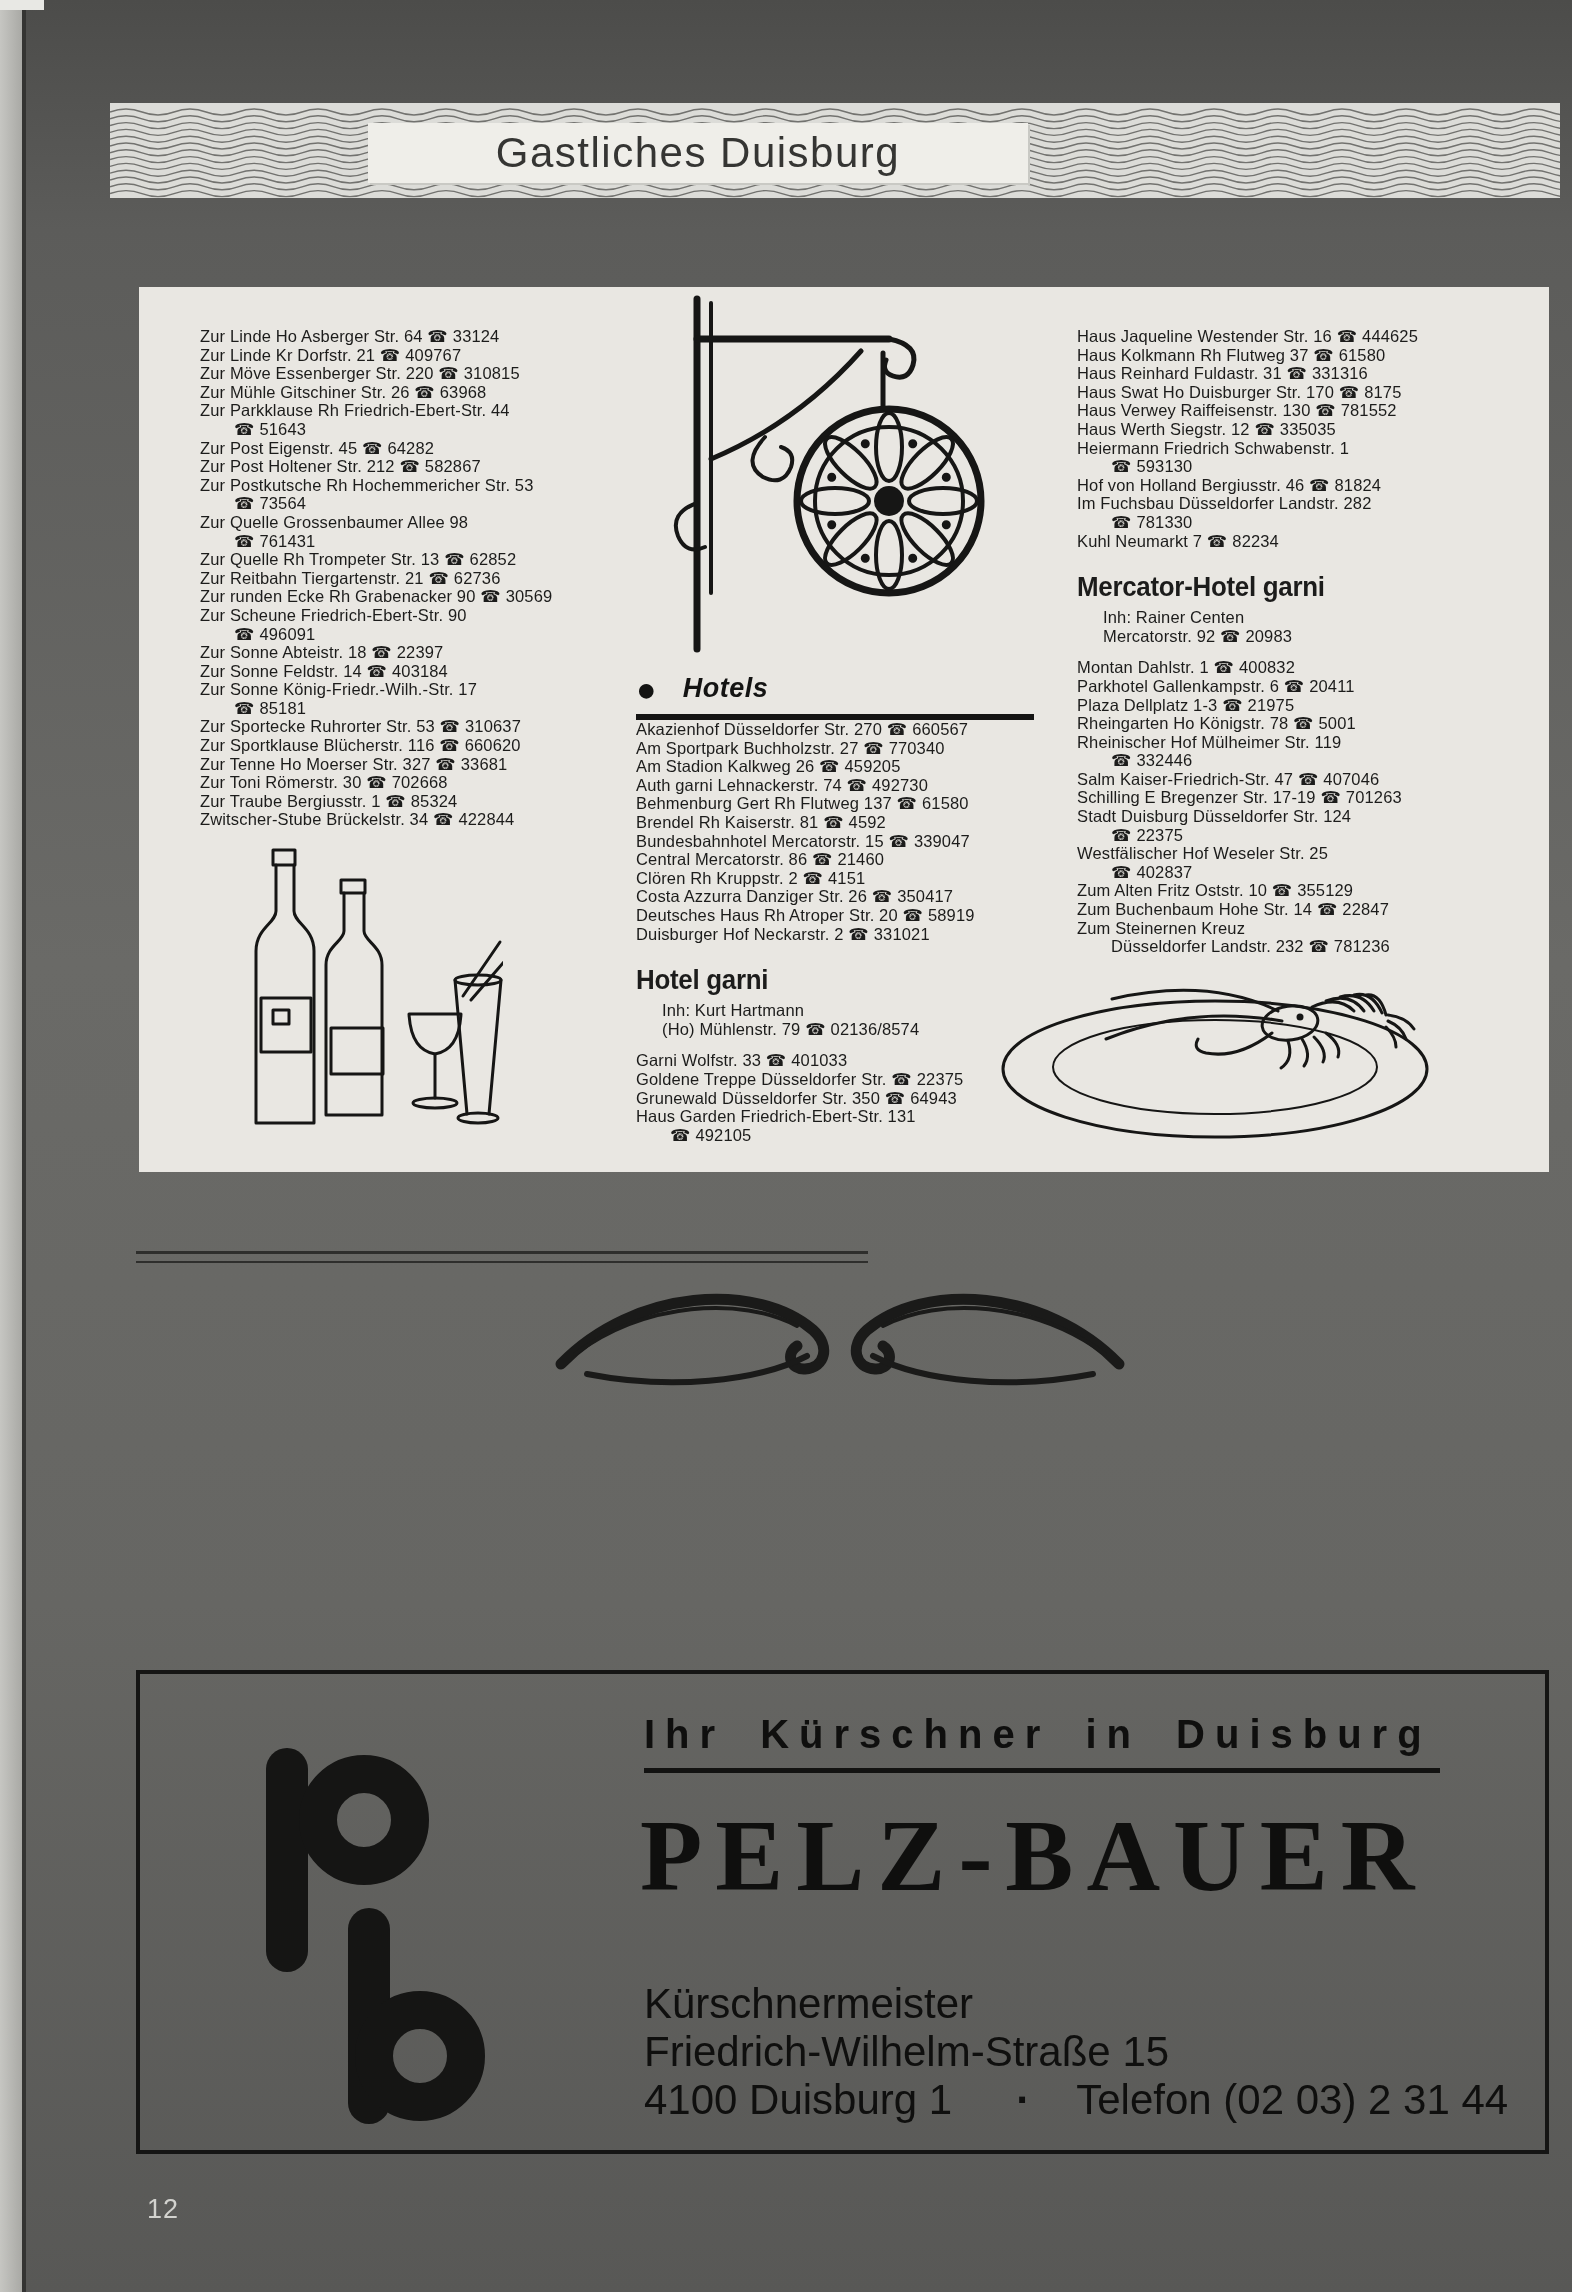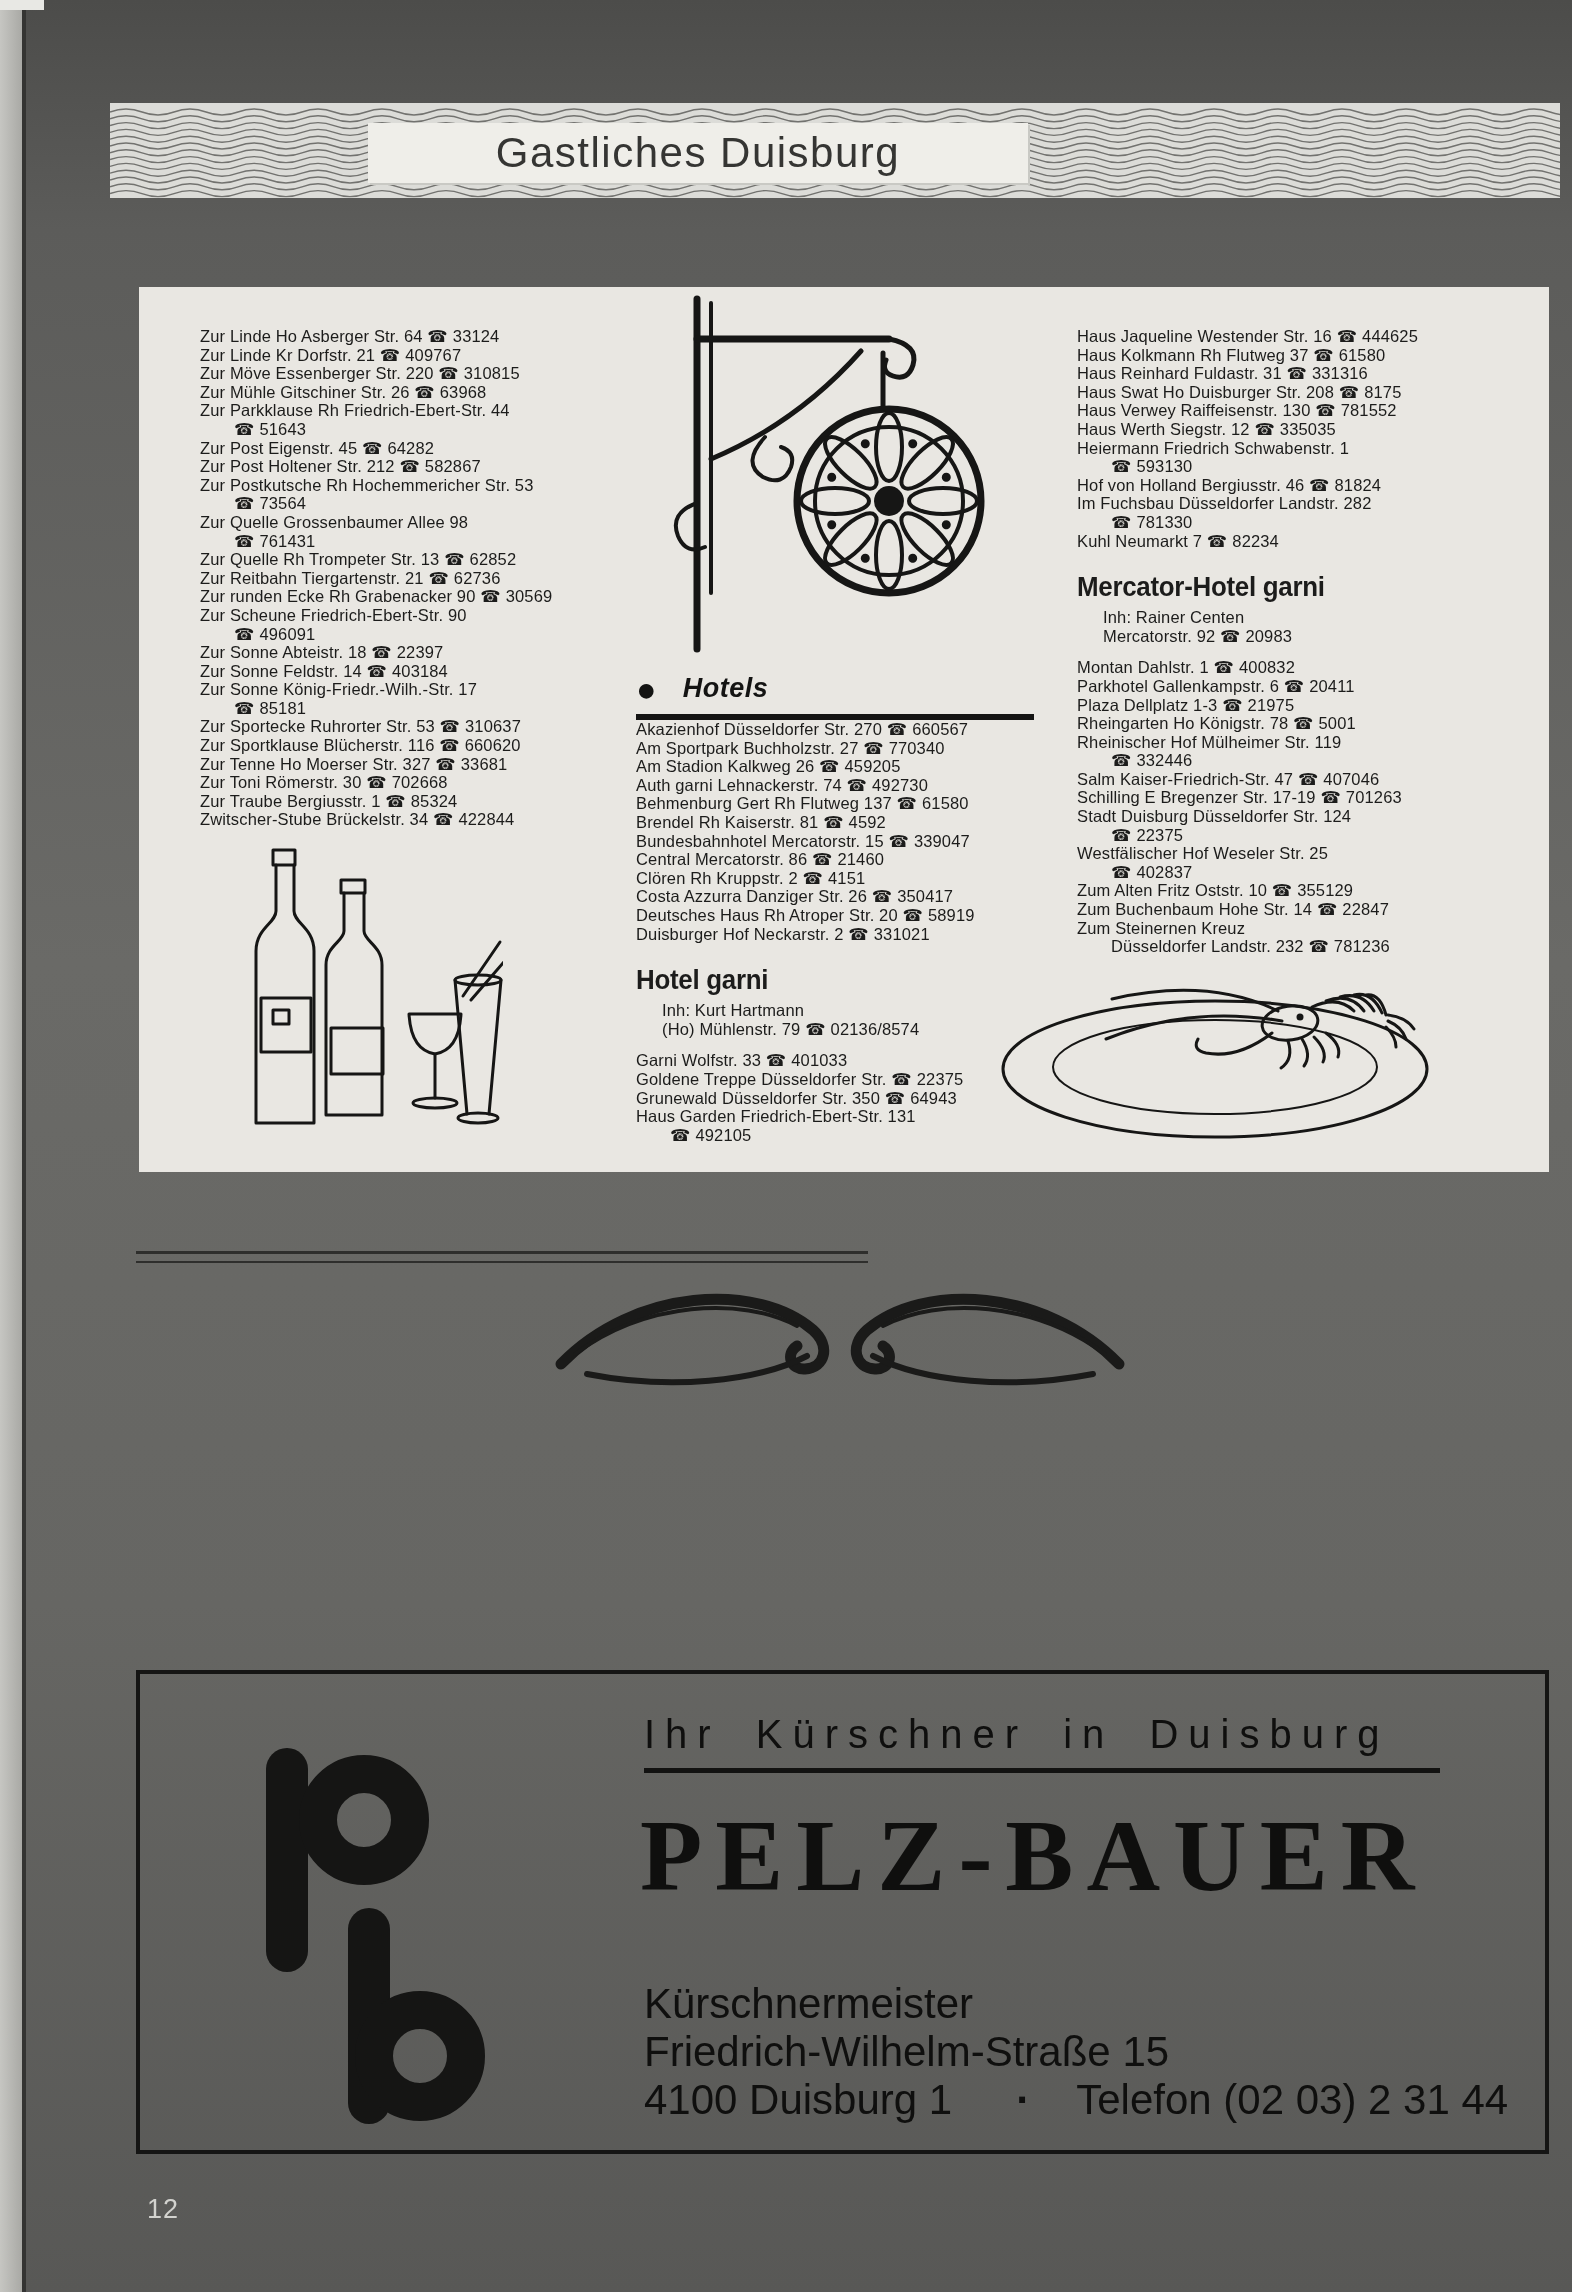--- a/index.html
+++ b/index.html
@@ -34,21 +34,21 @@
   .sec-rule{height:6px;background:#141413;margin-top:10px;}
   .mid-list{}
   .illus{position:absolute;}
   .illus path,.illus circle,.illus ellipse,.illus line,.illus rect{vector-effect:none;}
 
   
   .divline{position:absolute;background:#2e2e2c;}
   
   .ad-box{position:absolute;left:136px;top:1670px;width:1405px;height:476px;border:4px solid #151514;}
   .ad-text{position:absolute;color:#0f0f0e;}
-  .ad-tagline{left:504px;top:38px;font-size:40px;font-weight:normal;letter-spacing:10px;word-spacing:14px;white-space:nowrap;}
+  .ad-tagline{left:504px;top:38px;font-size:40px;font-weight:bold;letter-spacing:10px;word-spacing:14px;white-space:nowrap;}
   .tag-rule{position:absolute;left:504px;top:94px;width:796px;height:5px;background:#121211;}
   .ad-brand{left:500px;top:128px;font-family:"Liberation Serif","DejaVu Serif",serif;font-weight:bold;
             font-size:102px;letter-spacing:13px;line-height:1.05;white-space:nowrap;}
   .ad-line1{left:504px;top:306px;font-size:42px;}
   .ad-line2{left:504px;top:354px;font-size:42px;}
   .ad-line3{left:504px;top:402px;font-size:42px;display:flex;align-items:baseline;white-space:nowrap;}
   .ad-dot{margin:0 46px 0 64px;font-weight:bold;}
   .page-num{position:absolute;left:147px;top:2194px;font-size:27px;color:#d2d2ce;letter-spacing:1px;}
 </style>
 </head>
@@ -164,21 +164,21 @@
           <div class="dline k-line">Grunewald Düsseldorfer Str. 350 ☎ 64943</div>
           <div class="dline k-line">Haus Garden Friedrich-Ebert-Str. 131</div>
           <div class="dline k-cont">☎ 492105</div>
         </div>
     </div>
 
     <div class="dcol" style="left:938px;top:40px;width:460px;">
         <div class="dline k-line">Haus Jaqueline Westender Str. 16 ☎ 444625</div>
         <div class="dline k-line">Haus Kolkmann Rh Flutweg 37 ☎ 61580</div>
         <div class="dline k-line">Haus Reinhard Fuldastr. 31 ☎ 331316</div>
-        <div class="dline k-line">Haus Swat Ho Duisburger Str. 208 ☎ 8175</div>
+        <div class="dline k-line">Haus Swat Ho Duisburger Str. 170 ☎ 8175</div>
         <div class="dline k-line">Haus Verwey Raiffeisenstr. 130 ☎ 781552</div>
         <div class="dline k-line">Haus Werth Siegstr. 12 ☎ 335035</div>
         <div class="dline k-line">Heiermann Friedrich Schwabenstr. 1</div>
         <div class="dline k-cont">☎ 593130</div>
         <div class="dline k-line">Hof von Holland Bergiusstr. 46 ☎ 81824</div>
         <div class="dline k-line">Im Fuchsbau Düsseldorfer Landstr. 282</div>
         <div class="dline k-cont">☎ 781330</div>
         <div class="dline k-line">Kuhl Neumarkt 7 ☎ 82234</div>
         <div class="dline k-gap"></div>
         <div class="dline k-head">Mercator-Hotel garni</div>

